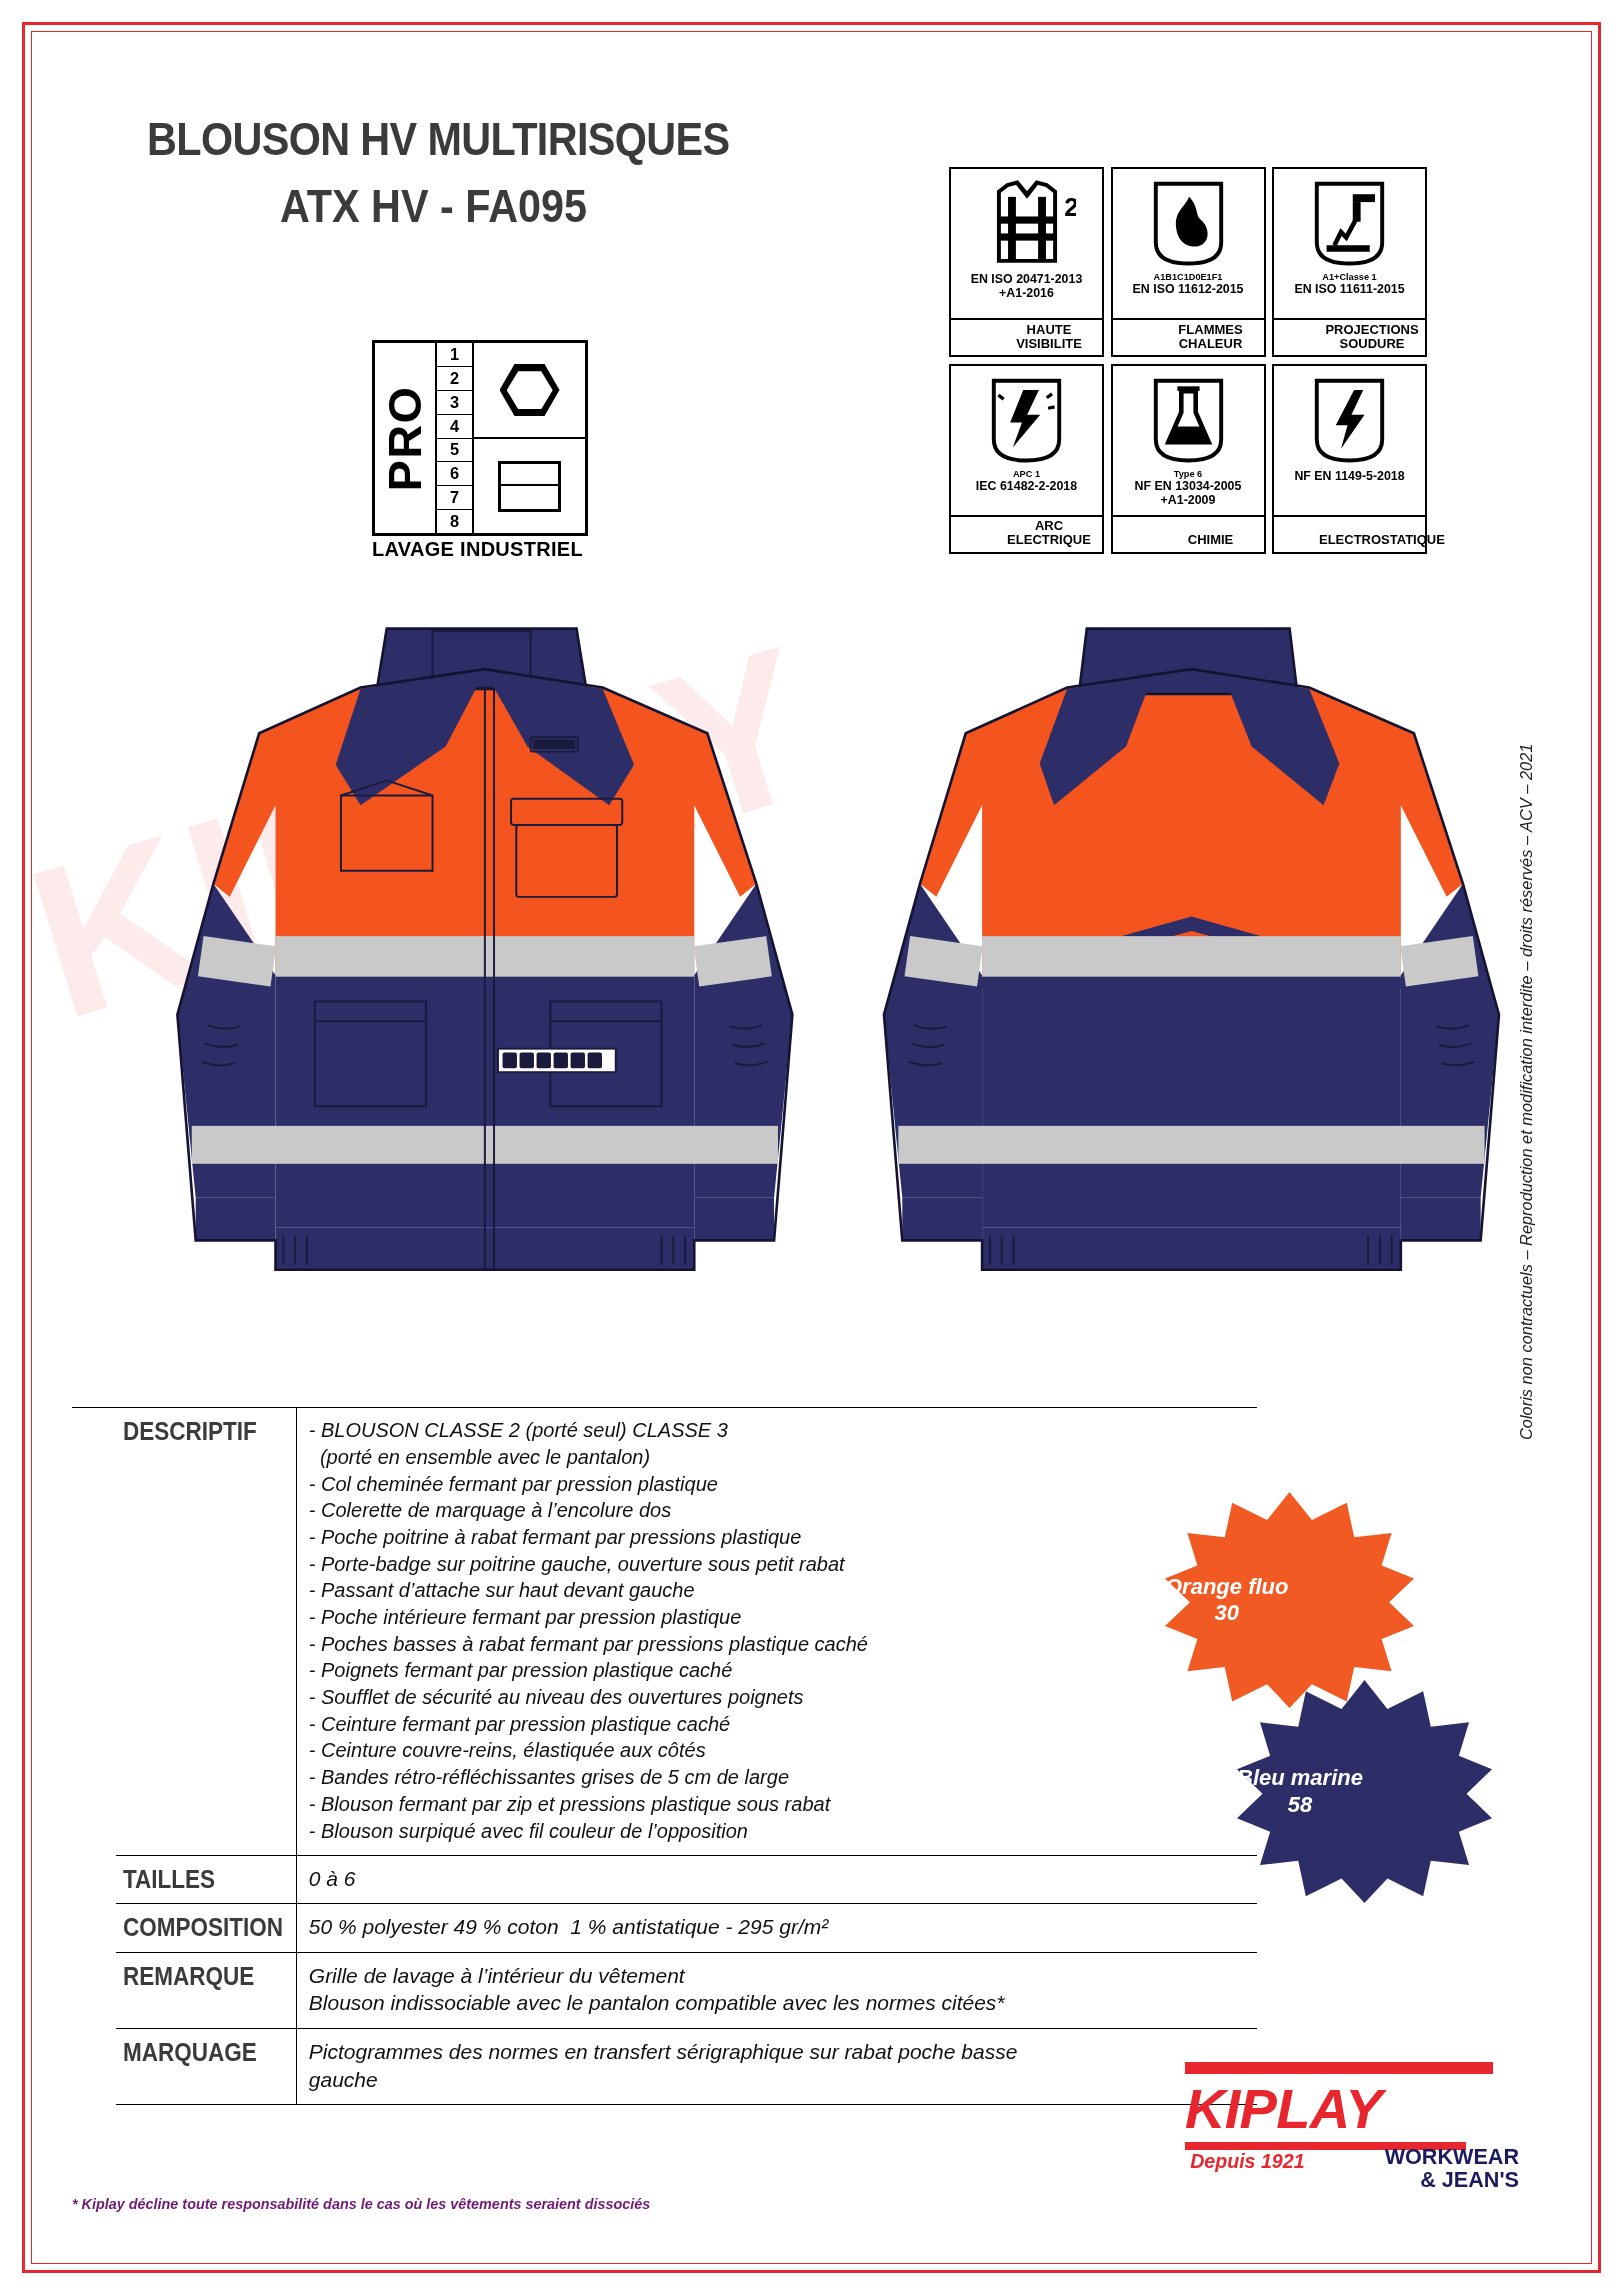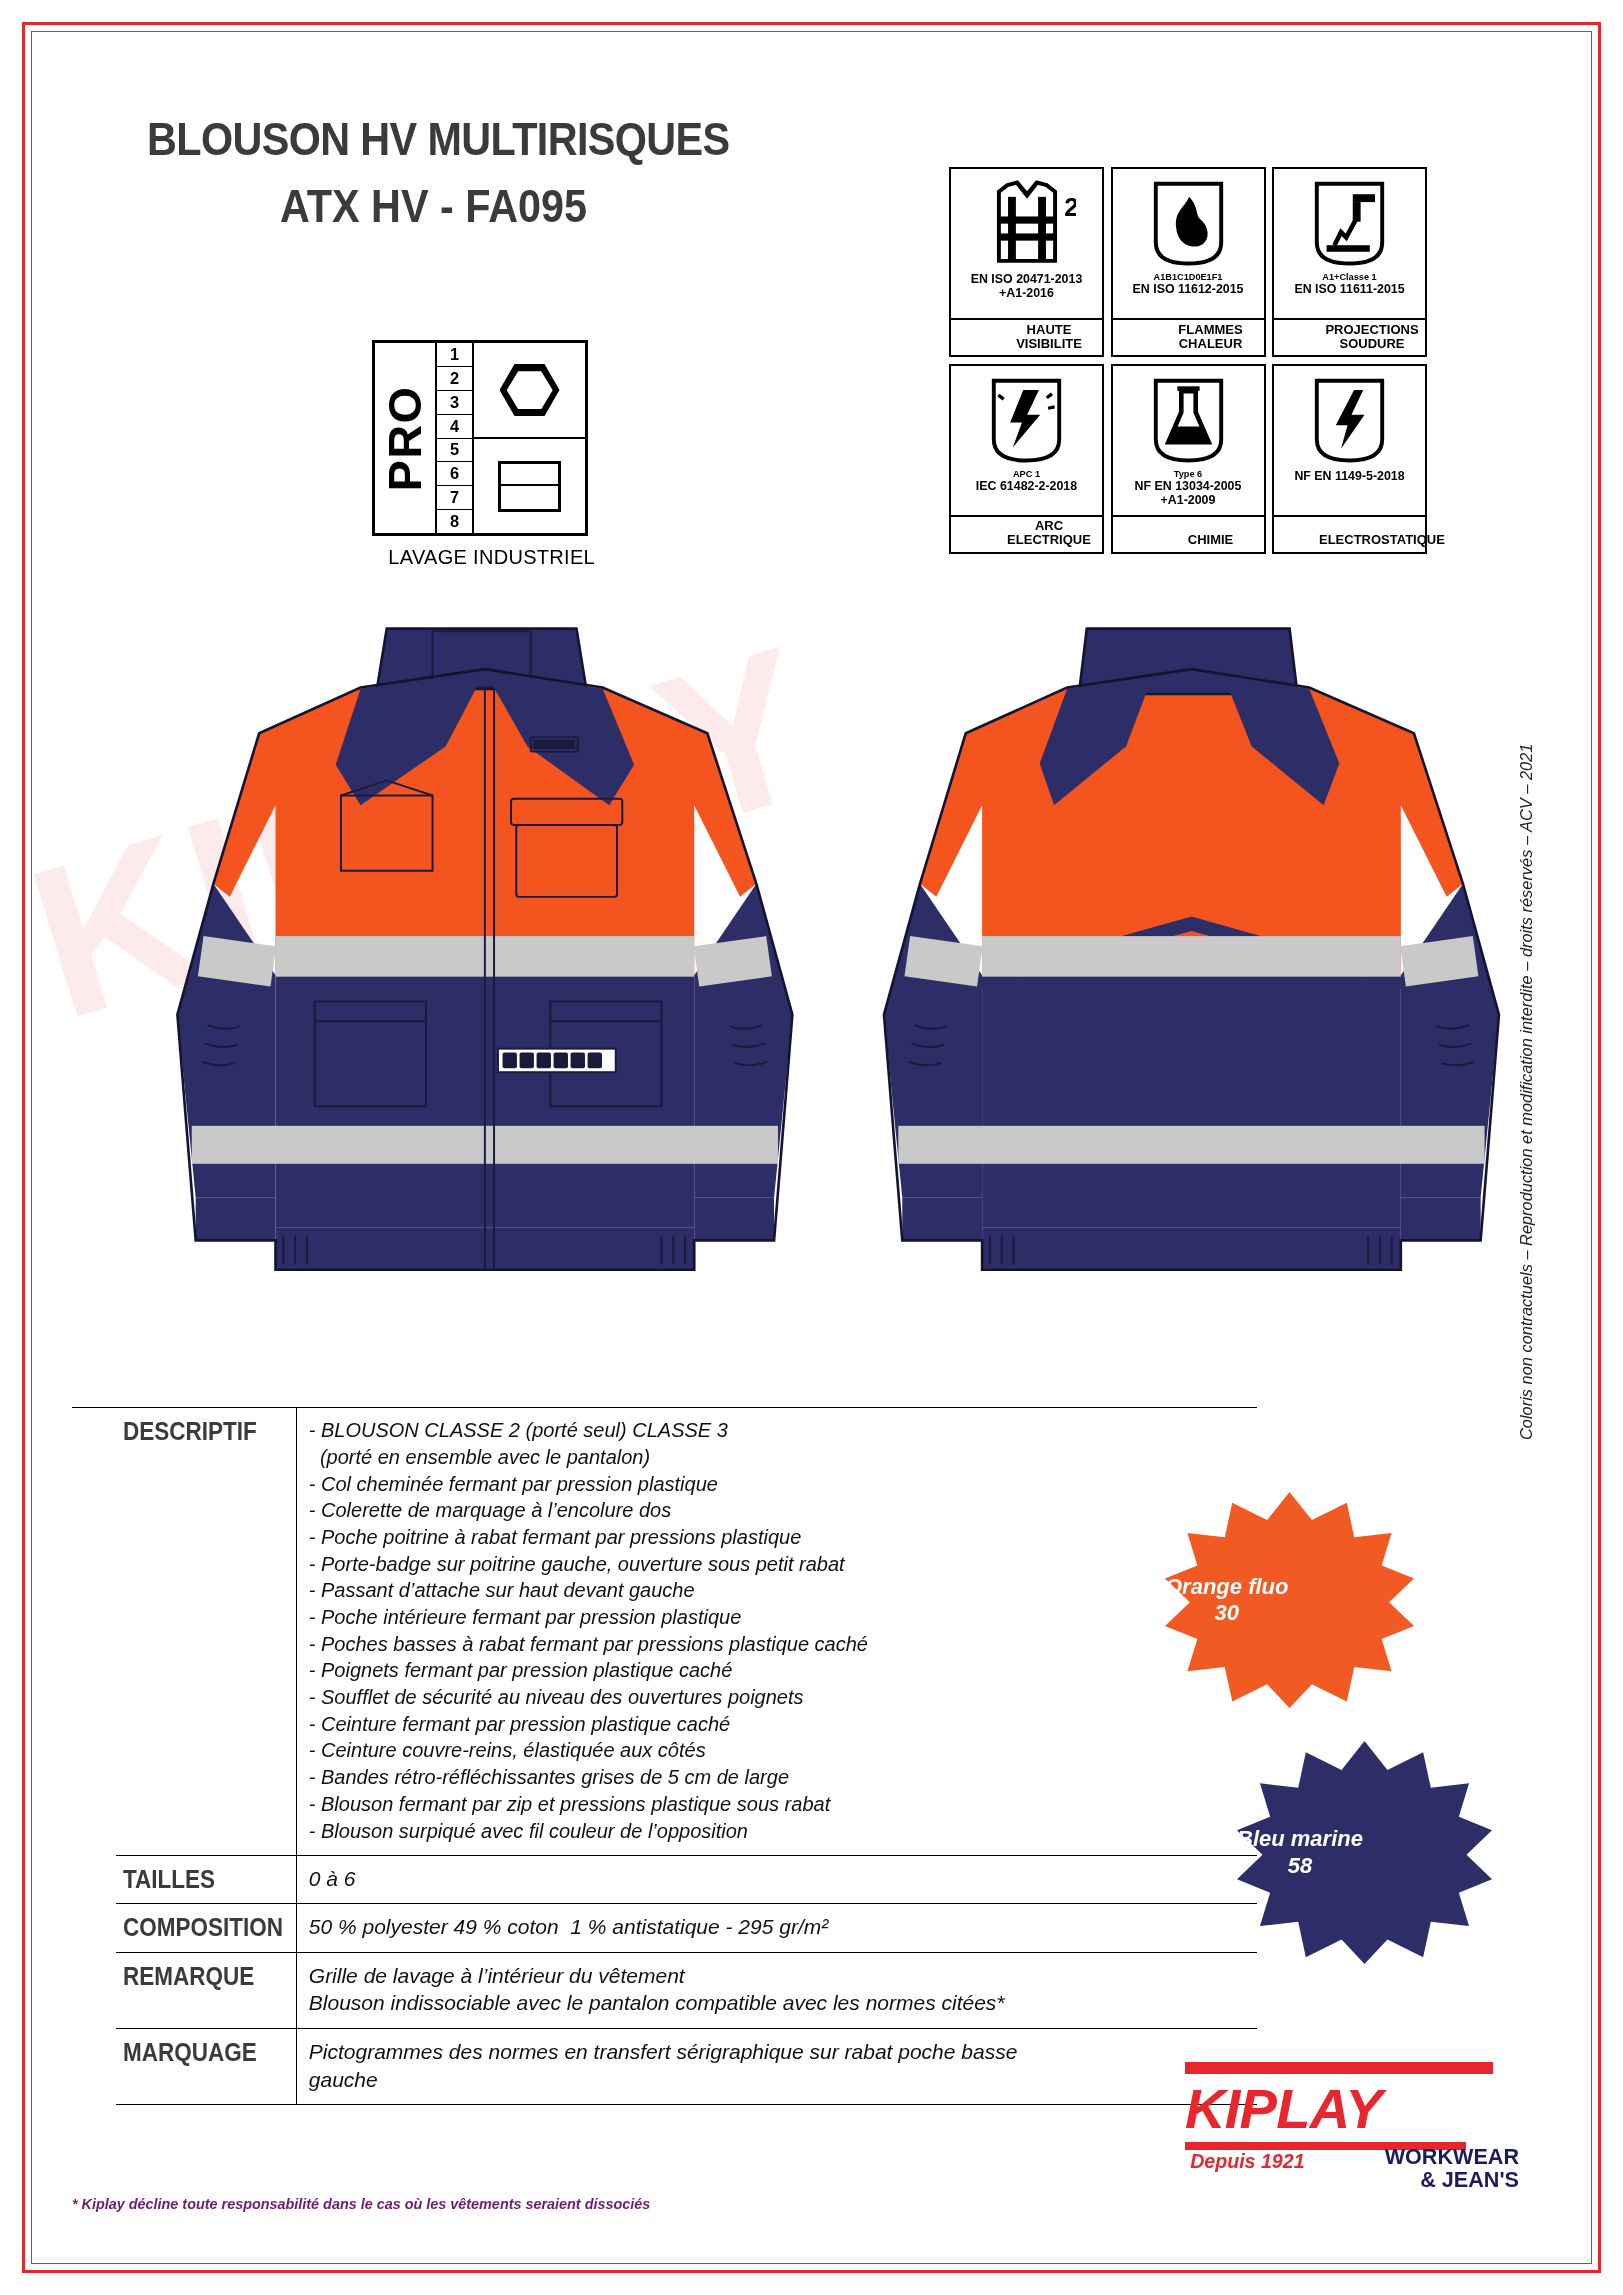--- a/index.html
+++ b/index.html
@@ -97,21 +97,21 @@
     position:relative;
   }
   .hexagon:after{
     content:""; position:absolute; left:7.2px; top:7.2px; width:46px;height:38px;background:#fff;
     clip-path:polygon(25% 0%,75% 0%,100% 50%,75% 100%,25% 100%,0% 50%);
   }
   .bars{ width:63px; height:51px; border:3.3px solid #000; display:flex; flex-direction:column; justify-content:space-between; padding:0;}
   .bars span{ display:block; height:50%; border-bottom:2.6px solid #000;}
   .bars span:last-child{border-bottom:none;}
   .pro-caption{
-    margin-top:10px; text-align:right; font-weight:normal; font-size:20px; letter-spacing:0.3px;
+    margin-top:2px; text-align:left; font-weight:bold; font-size:20px; letter-spacing:0.3px;
   }
 
   
   .picto-grid{
     position:absolute; left:949px; top:167px;
     display:grid; grid-template-columns:repeat(3,155px);
     grid-auto-rows:190px; gap:6.5px; z-index:3;
   }
   .picto{
     border:2.6px solid #000; background:#fff;
@@ -158,21 +158,21 @@
     position:absolute; left:72px; top:2196px; z-index:3;
     font-style:italic; font-weight:bold; font-size:14.4px; color:#701a75;
   }
 
   
   .swatch{
     position:absolute; z-index:4; display:flex; align-items:center; justify-content:flex-start;
     color:#fff; font-style:italic; font-weight:bold; text-align:center; line-height:1.2;
   }
   .swatch.orange{ left:1165px; top:1492px; width:249px; height:216px; font-size:22px;}
-  .swatch.navy{ left:1237px; top:1741px; width:255px; height:223px; font-size:22px;}
+  .swatch.navy{ left:1237px; top:1680px; width:255px; height:223px; font-size:22px;}
   .star{
     position:absolute; inset:0;
     clip-path:polygon(50% 0%,59% 13%,73% 5%,76% 21%,91% 19%,87% 34%,100% 40%,90% 51%,100% 62%,87% 68%,91% 83%,76% 81%,73% 97%,59% 89%,50% 100%,41% 89%,27% 97%,24% 81%,9% 83%,13% 68%,0% 62%,10% 51%,0% 40%,13% 34%,9% 19%,24% 21%,27% 5%,41% 13%);
   }
   .swatch .lbl{ position:relative; z-index:2;}
 
   
   .logo{
     position:absolute; left:1185px; top:2062px; width:334px; height:131px; z-index:4;
   }

